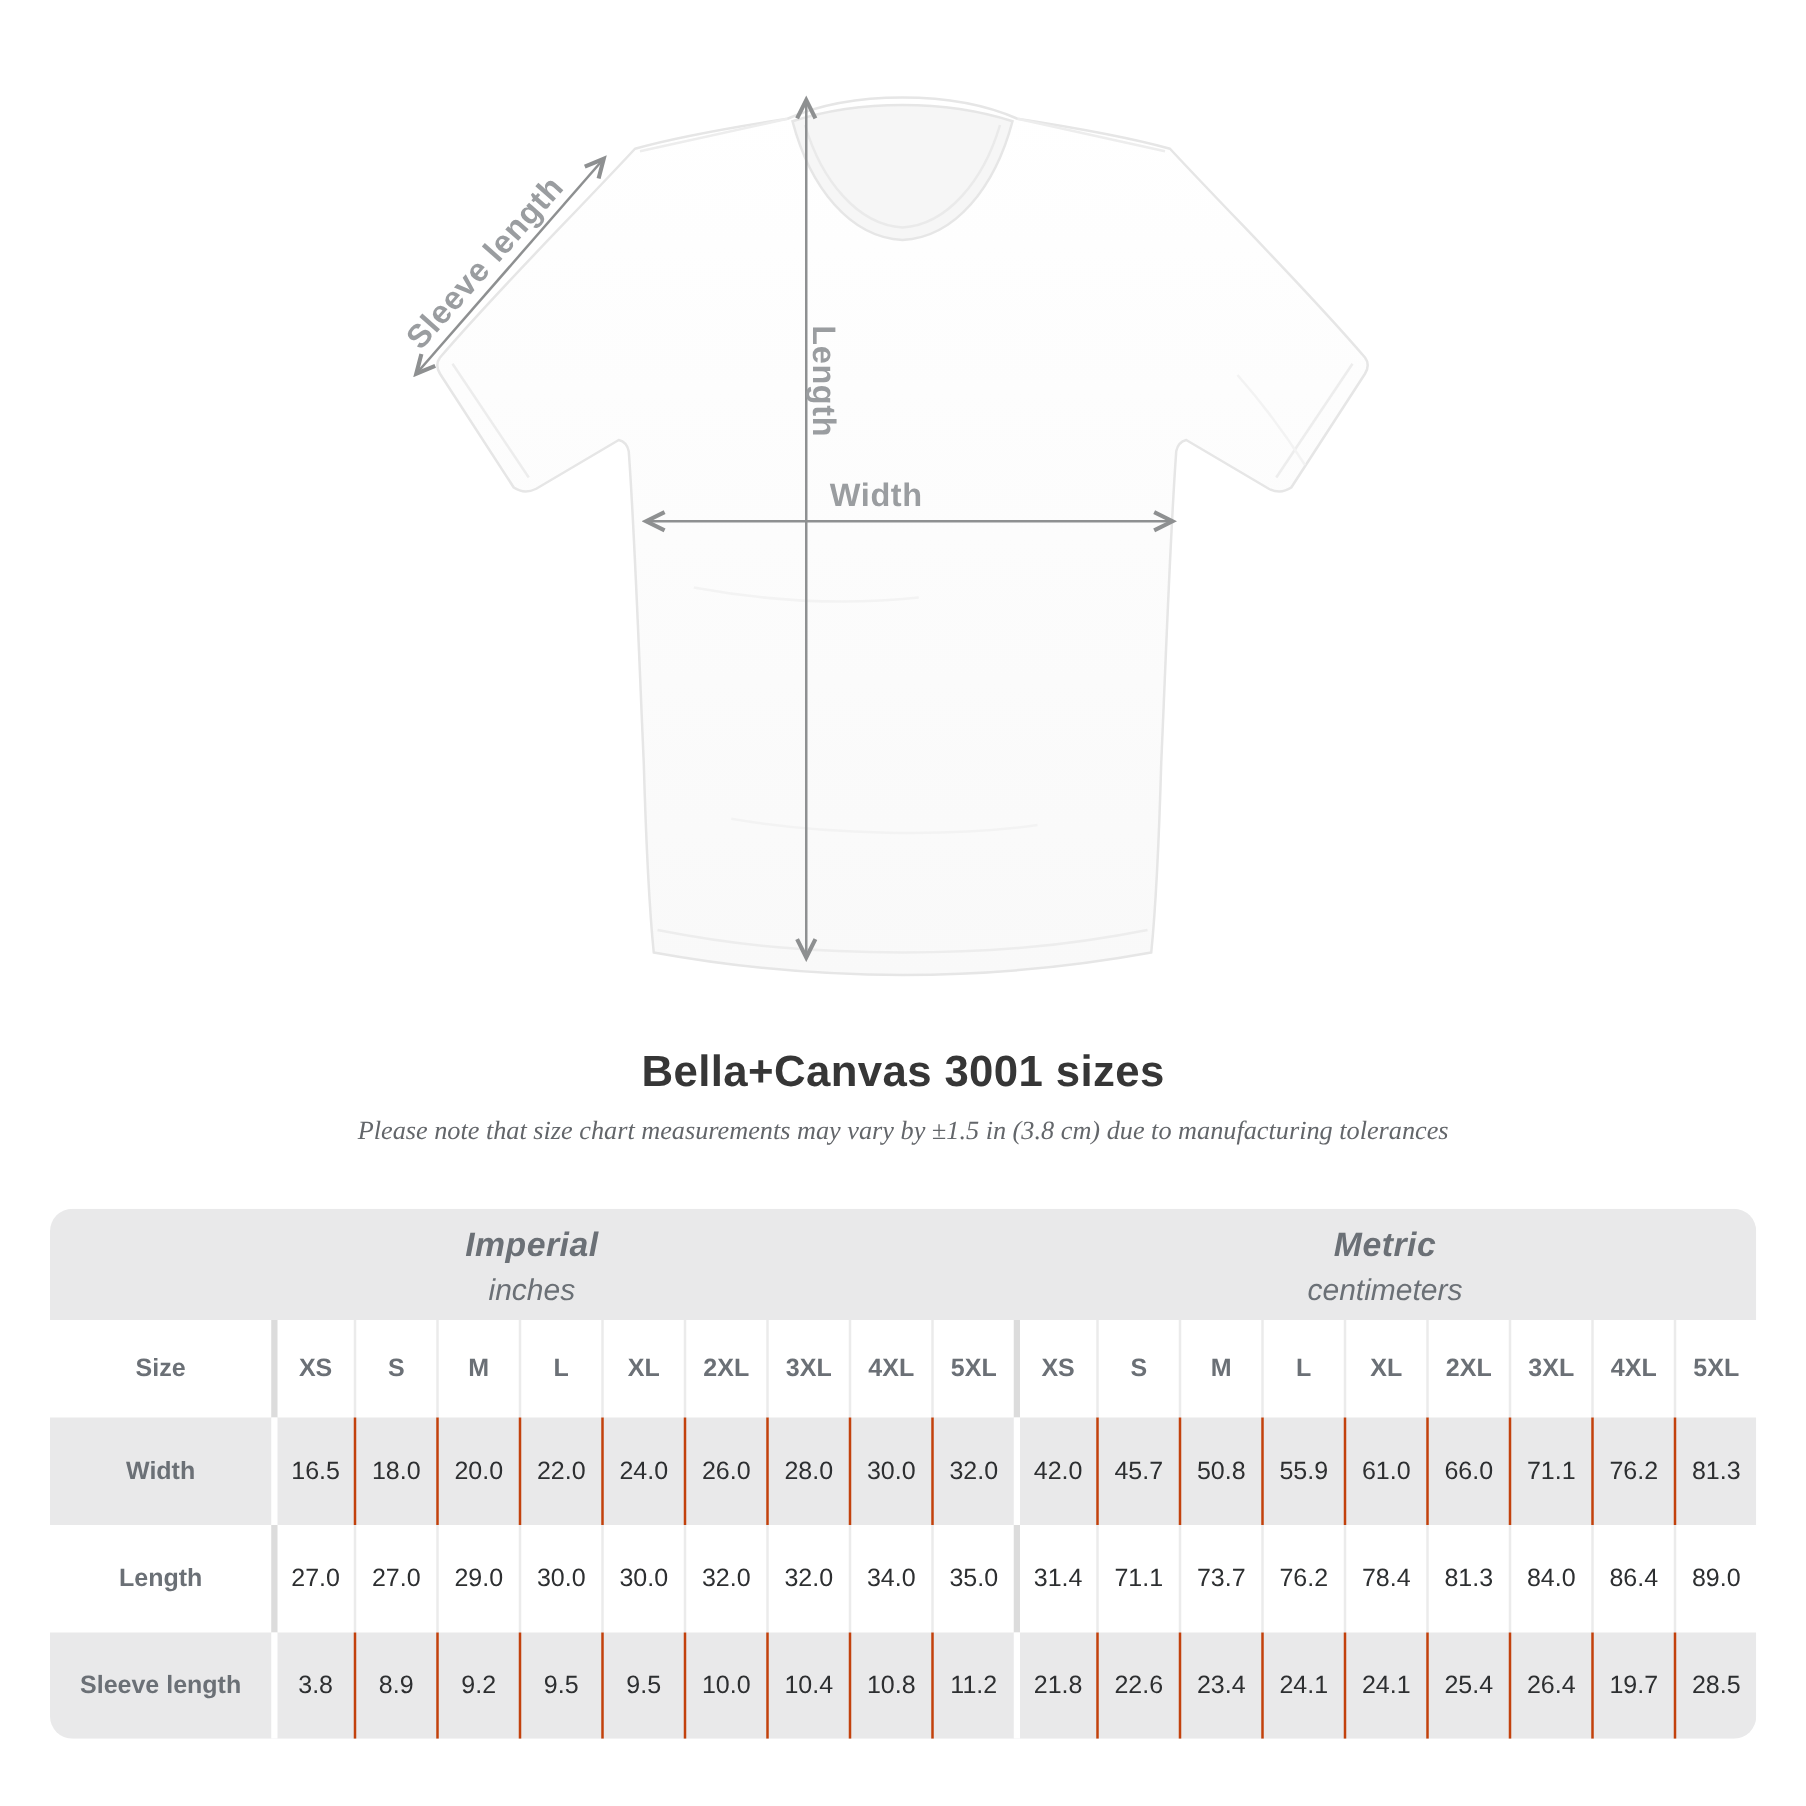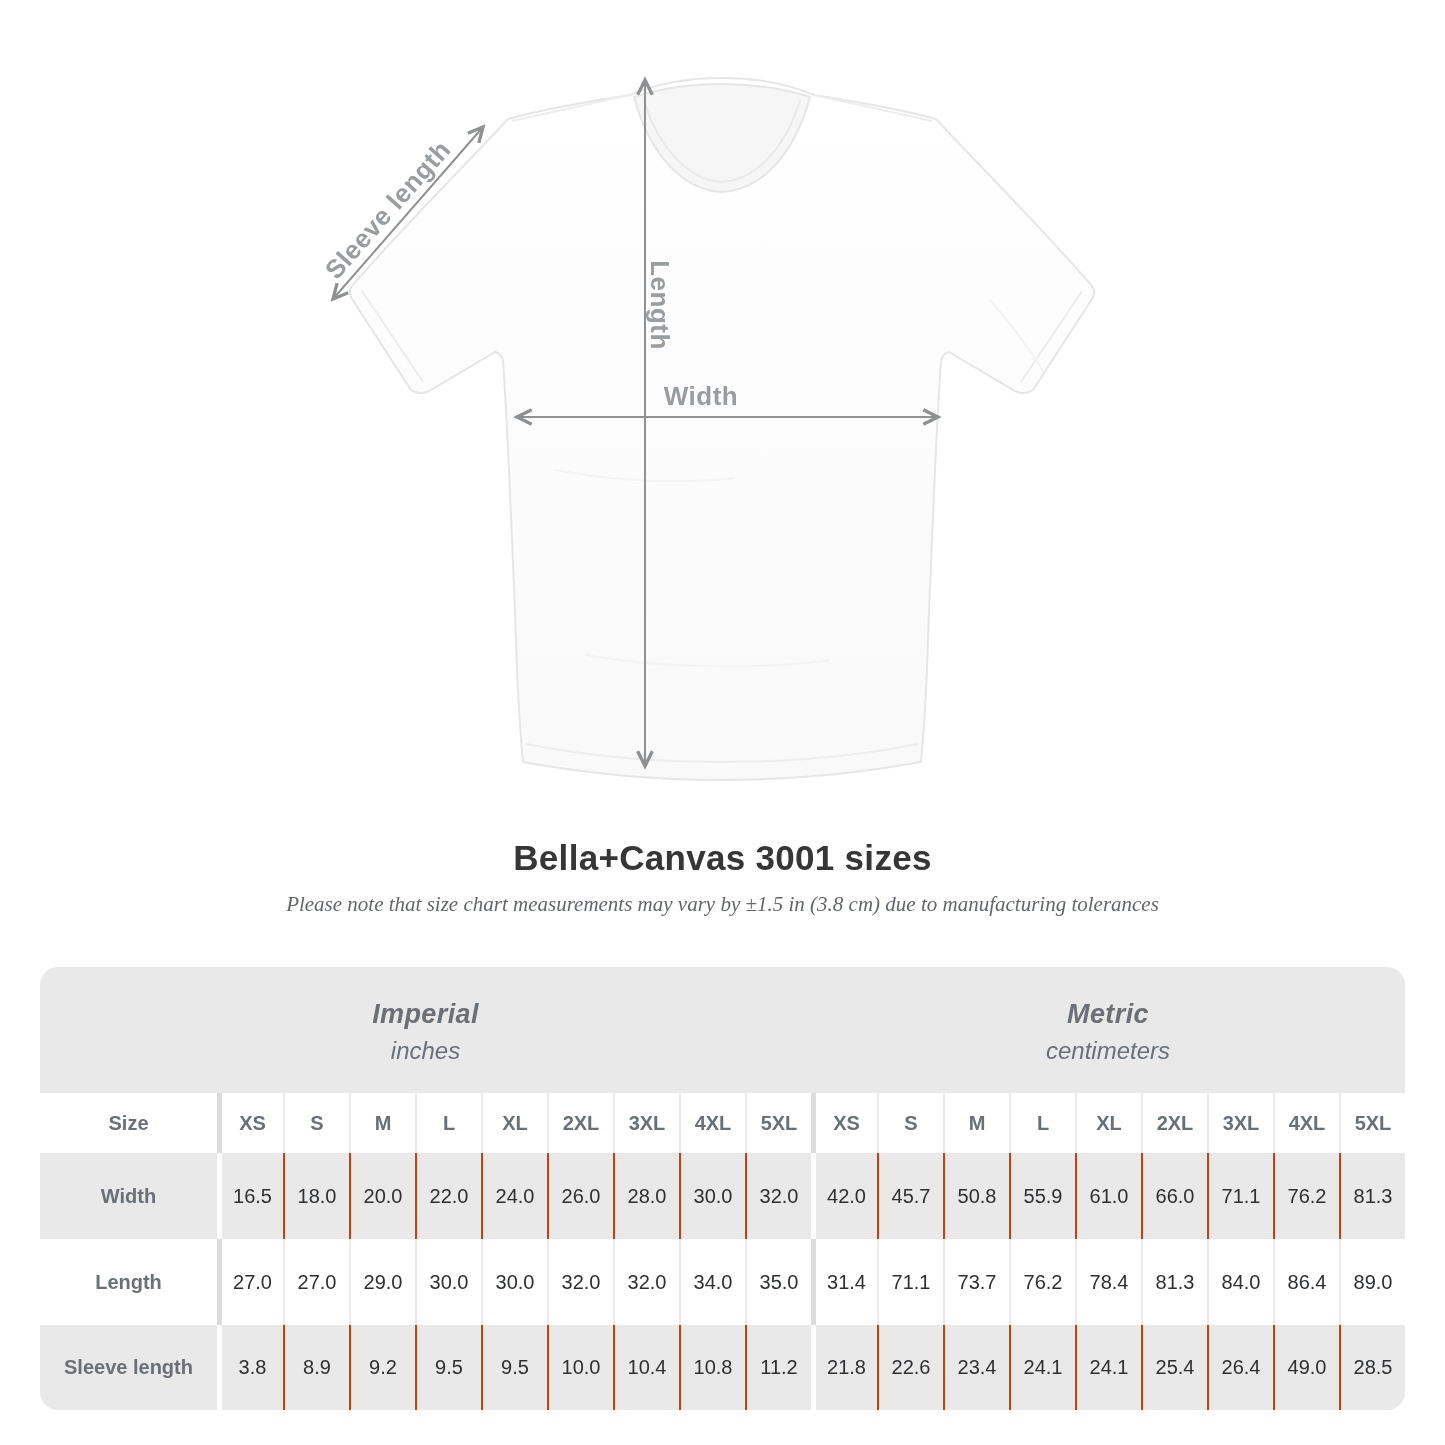--- a/index.html
+++ b/index.html
@@ -34,31 +34,31 @@
     color:var(--subtitle-text,#63666a);
     font-family:Liberation Serif, serif;
   }
   
   .size-table{
     margin:50px 40px 0;border-radius:18px;overflow:hidden;background:#fff;
   }
   .band,.trow{
     display:grid;grid-template-columns:177px repeat(18,1fr);
   }
-  .band{height:126px;background:var(--row-gray,#e9e9ea);}
+  .band{height:89px;background:var(--row-gray,#e9e9ea);}
   .band-half{
     display:flex;flex-direction:column;align-items:center;justify-content:center;gap:7px;
     padding-top:4px;
   }
   .band-half.imperial{grid-column:1/11;}
   .band-half.metric{grid-column:11/20;}
   .band-title{font-size:27px;font-weight:bold;font-style:italic;color:var(--label-text,#6b7076);letter-spacing:.4px;}
   .band-unit{font-size:24px;font-style:italic;color:var(--label-text,#6b7076);}
   .trow{align-items:stretch;}
-  .trow.sizes{height:60px;background:#fff;}
+  .trow.sizes{height:78px;background:#fff;}
   .trow.r1{height:86px;background:var(--row-gray,#e9e9ea);}
   .trow.r2{height:86px;background:#fff;}
   .trow.r3{height:85px;background:var(--row-gray,#e9e9ea);}
   .cell{
     display:flex;align-items:center;justify-content:center;
     font-size:20px;color:var(--value-text,#2d2f31);
   }
   .cell.rlabel,.cell.szhead{font-weight:bold;color:var(--label-text,#6b7076);}
   
   .trow.sizes > :nth-child(n+2),
@@ -241,18 +241,18 @@
         <div class="cell">10.4</div>
         <div class="cell">10.8</div>
         <div class="cell">11.2</div>
         <div class="cell">21.8</div>
         <div class="cell">22.6</div>
         <div class="cell">23.4</div>
         <div class="cell">24.1</div>
         <div class="cell">24.1</div>
         <div class="cell">25.4</div>
         <div class="cell">26.4</div>
-        <div class="cell">49.0</div>
+        <div class="cell">19.7</div>
         <div class="cell">28.5</div>
       </div>
 
   </div>
 </div>
 
 </body></html>

